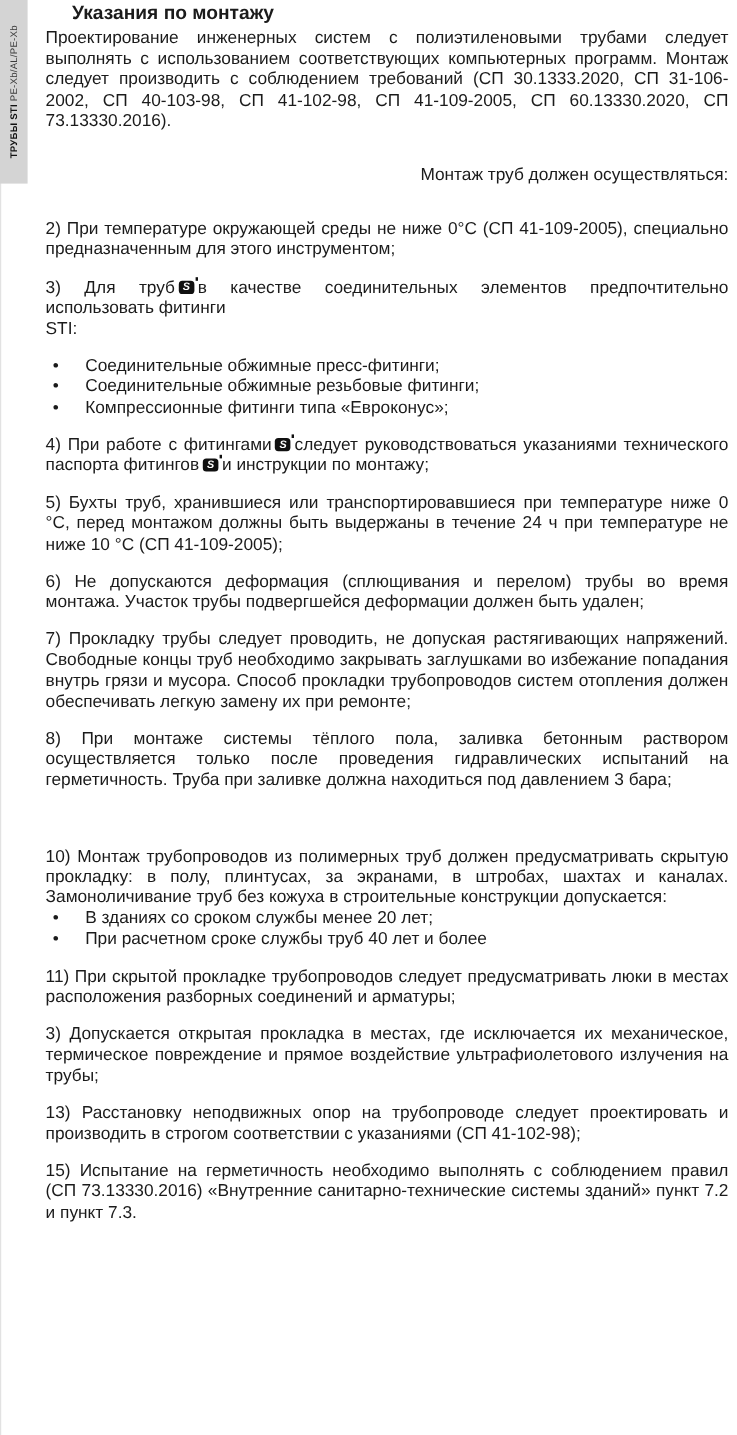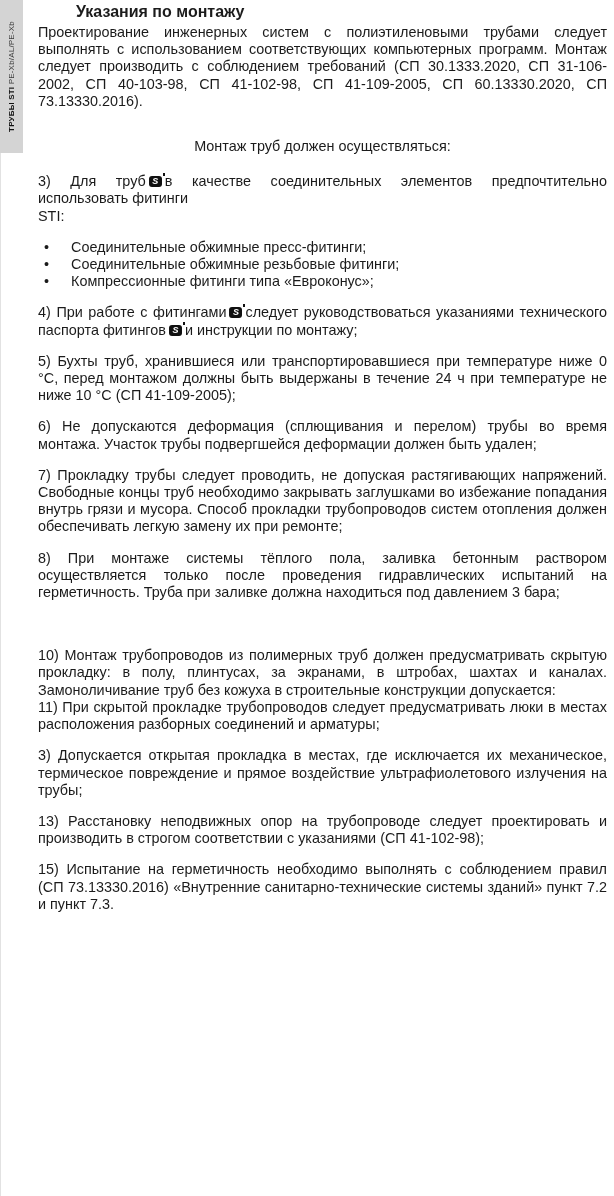--- a/index.html
+++ b/index.html
@@ -27,28 +27,28 @@
   }
   .vtext .brand { font-weight: bold; color: #111; }
   .vtext .model { font-weight: normal; color: #3c3c3c; }
 
   .content {
     position: absolute; left: 38px; top: 2px; width: 569px;
     font-size: 14.4px; line-height: 17.2px;
   }
   .doc-title {
     font-weight: bold; font-size: 16px; line-height: 19px;
-    margin: 0 0 3px 38px;
+    margin: 0 0 3px 22px;
   }
   .block {
     margin: 0 0 14px 0;
     text-align: justify;
   }
   .block.no-gap { margin-bottom: 0; margin-top: 46px; }
-  .subtitle { margin-bottom: 18px; text-align: center; }
+  .subtitle { margin-bottom: 28px; text-align: right; }
   .intro { margin-bottom: 28px; }
 
   .bullet-list { margin: 0 0 14px 0; }
   .bullet-list.tight { margin-bottom: 14px; }
   .bullet-row { display: flex; justify-content: flex-end; }
   .bullet-row .dot {
     flex: 0 0 27px; text-align: left; padding-left: 6px;
   }
   .bullet-row .dot::before { content: "\2022"; }
   .bullet-row .btext { flex: 1; }
@@ -80,20 +80,21 @@
 
 <div class="content">
 
   <div class="doc-title">Указания по монтажу</div>
 
   <p class="block intro">Проектирование инженерных систем с полиэтиленовыми трубами следует выполнять с использованием соответствующих компьютерных программ. Монтаж следует производить с соблюдением требований (СП 30.1333.2020, СП 31-106-2002, СП 40-103-98, СП 41-102-98, СП 41-109-2005, СП 60.13330.2020, СП 73.13330.2016).</p>
 
   <p class="block subtitle">Монтаж труб должен осуществляться:</p>
 
 
+  <p class="block">2) При температуре окружающей среды не ниже 0°С (СП 41-109-2005), специально предназначенным для этого инструментом;</p>
 
   <p class="block"><span>3) Для труб</span><span class="sti-logo"><span class="sti-letter">S</span><span class="sti-tick"></span></span><span>в качестве соединительных элементов предпочтительно использовать фитинги</span><br><span>STI:</span></p>
 
   <div class="bullet-list">
     <div class="bullet-row">
       <span class="dot"></span>
       <span class="btext">Соединительные обжимные пресс-фитинги;</span>
     </div>
     <div class="bullet-row">
       <span class="dot"></span>
@@ -111,20 +112,30 @@
 
   <p class="block">6) Не допускаются деформация (сплющивания и перелом) трубы во время монтажа. Участок трубы подвергшейся деформации должен быть удален;</p>
 
   <p class="block">7) Прокладку трубы следует проводить, не допуская растягивающих напряжений. Свободные концы труб необходимо закрывать заглушками во избежание попадания внутрь грязи и мусора. Способ прокладки трубопроводов систем отопления должен обеспечивать легкую замену их при ремонте;</p>
 
   <p class="block">8) При монтаже системы тёплого пола, заливка бетонным раствором осуществляется только после проведения гидравлических испытаний на герметичность. Труба при заливке должна находиться под давлением 3 бара;</p>
 
 
   <p class="block no-gap">10) Монтаж трубопроводов из полимерных труб должен предусматривать скрытую прокладку: в полу, плинтусах, за экранами, в штробах, шахтах и каналах. Замоноличивание труб без кожуха в строительные конструкции допускается:</p>
 
+  <div class="bullet-list tight">
+    <div class="bullet-row">
+      <span class="dot"></span>
+      <span class="btext">В зданиях со сроком службы менее 20 лет;</span>
+    </div>
+    <div class="bullet-row">
+      <span class="dot"></span>
+      <span class="btext">При расчетном сроке службы труб 40 лет и более</span>
+    </div>
+  </div>
 
   <p class="block">11) При скрытой прокладке трубопроводов следует предусматривать люки в местах расположения разборных соединений и арматуры;</p>
 
   <p class="block">3) Допускается открытая прокладка в местах, где исключается их механическое, термическое повреждение и прямое воздействие ультрафиолетового излучения на трубы;</p>
 
   <p class="block">13) Расстановку неподвижных опор на трубопроводе следует проектировать и производить в строгом соответствии с указаниями (СП 41-102-98);</p>
 
 
   <p class="block">15) Испытание на герметичность необходимо выполнять с соблюдением правил (СП 73.13330.2016) «Внутренние санитарно-технические системы зданий» пункт 7.2 и пункт 7.3.</p>
 

